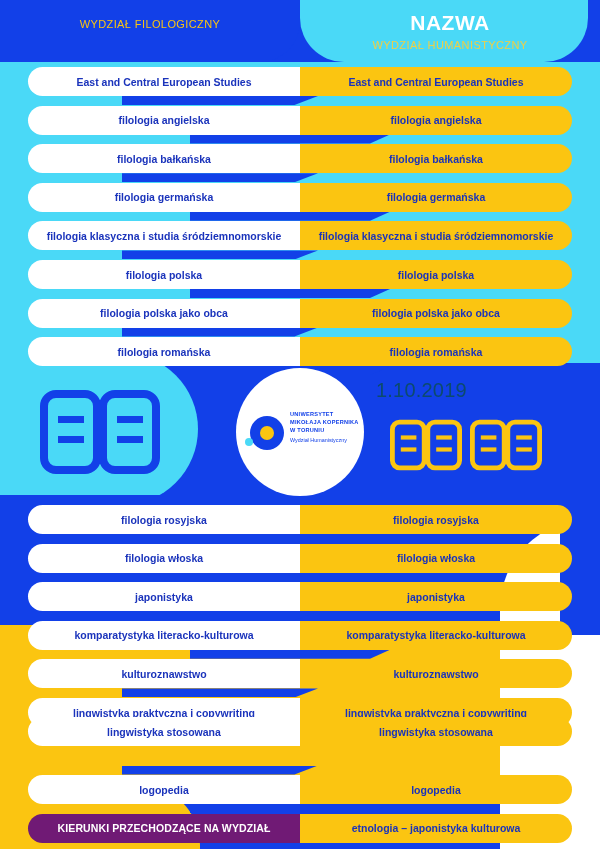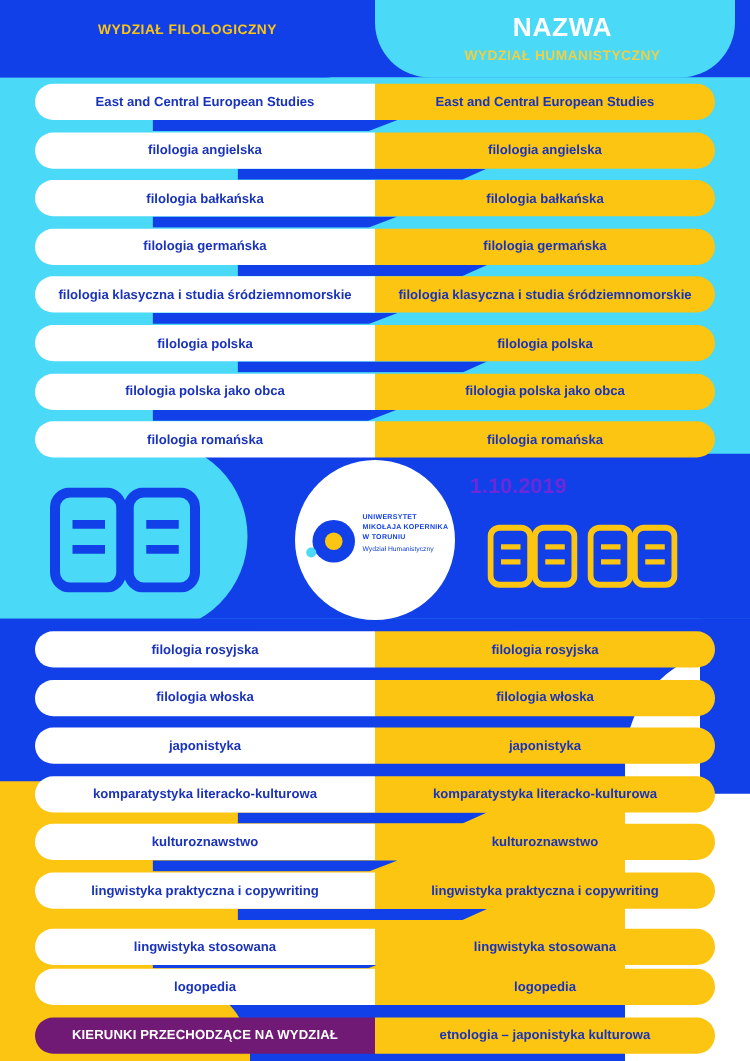--- a/index.html
+++ b/index.html
@@ -27,21 +27,21 @@
   .low-yellow{position:absolute;left:0;top:60px;width:600px;height:294px;background:#fbc511;}
   .low-blue-wedge{position:absolute;left:0;top:0;width:600px;height:130px;background:#1240e8;}
   .low-white-curve{position:absolute;left:500px;top:24px;width:180px;height:330px;background:#ffffff;border-radius:90px 0 0 0;}
   .low-blue-right{position:absolute;left:560px;top:0px;width:60px;height:140px;background:#1240e8;}
   .low-bottom-blue{position:absolute;left:100px;top:300px;width:400px;height:60px;background:#1240e8;}
   .low-bottom-yellow{position:absolute;left:-40px;top:290px;width:240px;height:80px;background:#fbc511;border-radius:0 60px 0 0;}
 
   
   .hdr-text{position:absolute;z-index:6;text-align:center;}
   .hdr-title{font-size:21px;font-weight:bold;color:#ffffff;letter-spacing:.5px;line-height:1;}
-  .hdr-sub{font-size:11px;font-weight:bold;letter-spacing:.4px;margin-top:7px;line-height:1;}
+  .hdr-sub{font-size:11px;font-weight:normal;letter-spacing:.4px;margin-top:7px;line-height:1;}
   .sub-y{color:#fbc511;}
   .sub-g{color:#f0cf45;}
   #hdrL{left:0;top:12px;width:300px;}
   #hdrR{left:300px;top:12px;width:300px;}
 
   
   .row{position:absolute;left:28px;width:544px;height:25px;z-index:6;}
   .row .half{position:absolute;top:0;height:29px;display:flex;align-items:center;justify-content:center;
       font-size:10.5px;font-weight:bold;color:#1a33bb;box-sizing:border-box;padding:0 6px;}
   .row .hl{left:0;width:272px;background:#ffffff;border-radius:15px 0 0 15px;}
@@ -62,21 +62,21 @@
   .logo-mark{position:absolute;left:14px;top:48px;width:34px;height:34px;border-radius:50%;background:#1240e8;}
   .logo-dot{position:absolute;left:24px;top:58px;width:14px;height:14px;border-radius:50%;background:#fbc511;}
   .logo-tiny{position:absolute;left:9px;top:70px;width:8px;height:8px;border-radius:50%;background:#4ad9f7;}
   .logo-txt{position:absolute;left:54px;top:42px;width:72px;}
   .logo-l1{font-size:5.6px;font-weight:bold;color:#1240e8;letter-spacing:.25px;line-height:1.45;}
   .logo-l2{font-size:5.4px;color:#1240e8;margin-top:3px;line-height:1.3;}
 
   
   .dateblk{position:absolute;left:376px;top:378px;z-index:7;}
   .date-t{font-size:14.5px;font-weight:bold;color:#ffffff;letter-spacing:.2px;line-height:1.25;}
-  .date-v{font-size:17px;font-weight:bold;color:#6d28d9;letter-spacing:.2px;line-height:1.25;}
+  .date-v{font-size:20px;font-weight:normal;color:#0c4a6e;letter-spacing:.2px;line-height:1.25;}
 </style>
 </head>
 <body>
 
 <div class="poster">
 
   <div class="bg-blue-topright"></div>
   <div class="bg-cyan-upper" style="z-index:1;top:62px;height:306px;"></div>
 
   <div class="hdr-left-round"></div>
@@ -216,21 +216,21 @@
       <div class="row" style="top: 659.4px;">
         <div class="half hl">kulturoznawstwo</div>
         <div class="half hr">kulturoznawstwo</div>
       </div>
       <div class="zig" style="top: 688.4px;"></div>
       <div class="row" style="top: 698px;">
         <div class="half hl">lingwistyka praktyczna i copywriting</div>
         <div class="half hr">lingwistyka praktyczna i copywriting</div>
       </div>
       <div class="zig rt" style="top: 727px;"></div>
-      <div class="row" style="top: 743px;">
+      <div class="row" style="top: 717px;">
         <div class="half hl">lingwistyka stosowana</div>
         <div class="half hr">lingwistyka stosowana</div>
       </div>
       <div class="zig" style="top: 765.6px;"></div>
       <div class="row" style="top: 775.2px;">
         <div class="half hl">logopedia</div>
         <div class="half hr">logopedia</div>
       </div>
       <div class="zig rt" style="top: 804.2px;"></div>
       <div class="row last" style="top: 813.8px;">

